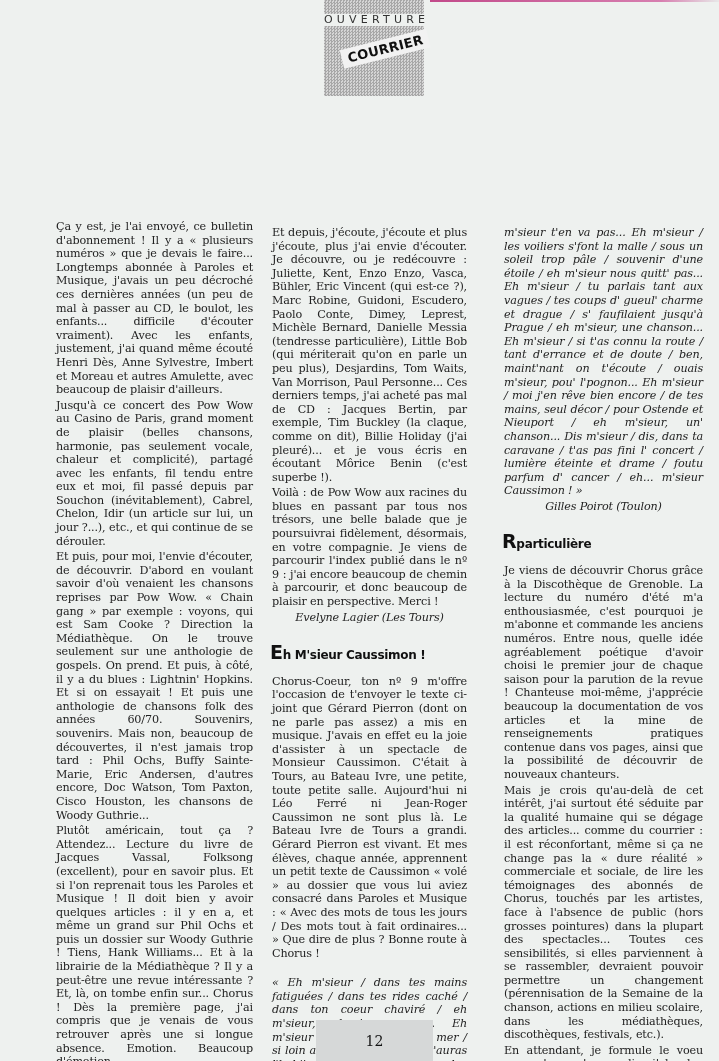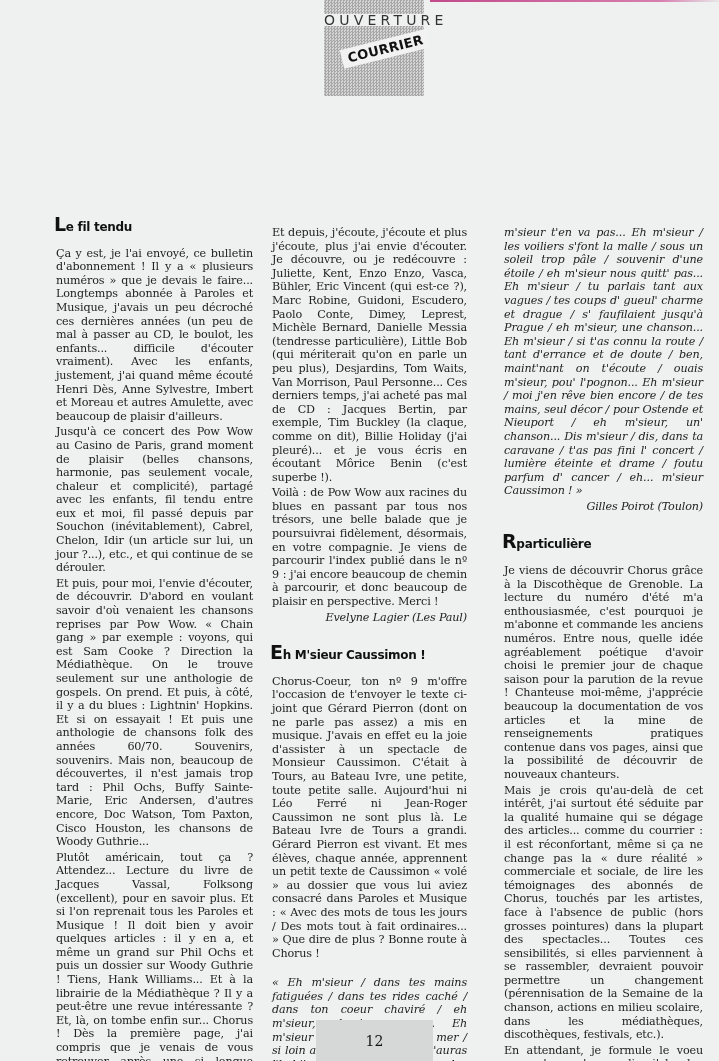--- a/index.html
+++ b/index.html
@@ -16,21 +16,21 @@
     }
     .logo-block {
       position: absolute; top: 0; left: 324px; width: 100px; height: 96px;
     }
     .logo-top {
       position: absolute; top: 0; left: 0; width: 100px; height: 14px;
       background: repeating-conic-gradient(#a7a7a7 0% 25%, #d5d5d5 0% 50%) 0 0 / 3px 3px;
     }
     .logo-title {
       position: absolute; top: 14px; left: 0; width: 100px; height: 12px;
-      font-family: "DejaVu Sans", sans-serif; font-size: 14px; letter-spacing: 4.2px;
+      font-family: "DejaVu Sans", sans-serif; font-size: 11px; letter-spacing: 4.2px;
       color: #333; text-align: center; line-height: 12px;
     }
     .logo-bottom {
       position: absolute; top: 26px; left: 0; width: 100px; height: 70px;
       background: repeating-conic-gradient(#a7a7a7 0% 25%, #d5d5d5 0% 50%) 0 0 / 3px 3px;
     }
     .logo-label {
       position: absolute; top: 50px; left: 18px;
       background: #f2f2f2; padding: 2px 6px;
       font-family: "DejaVu Sans", sans-serif; font-weight: bold; font-size: 13px;
@@ -46,21 +46,21 @@
     .col p { margin: 2px; }
     .col1 { left: 54px; width: 201px; top: 218px; }
     .col2 { left: 270px; width: 199px; top: 224px; }
     .col3 { left: 502px; width: 203px; top: 224px; }
     .heading {
       font-family: "DejaVu Sans", sans-serif; font-weight: bold;
       font-size: 12px; margin: 0 0 12px 0; color: #111; text-align: left;
       letter-spacing: -0.3px;
     }
     .heading .drop { font-size: 19px; }
-    .signature { text-align: right; font-style: italic; }
+    .signature { text-align: center; font-style: italic; }
     .poem { font-style: italic; }
     .gap { height: 12px; }
     .big-gap { height: 20px; }
     .page-number-box {
       position: absolute; left: 316px; top: 1020px; width: 117px; height: 41px;
       background: #d6d8d8;
       display: flex; align-items: center; justify-content: center;
       font-family: "DejaVu Serif", serif; font-size: 14px; color: #111;
     }
   </style>
@@ -70,31 +70,30 @@
 <div class="top-strip"></div>
 
 <div class="logo-block">
   <div class="logo-top"></div>
   <div class="logo-title">OUVERTURE</div>
   <div class="logo-bottom"></div>
   <div class="logo-label">COURRIER</div>
 </div>
 
 <div class="col col1">
-  <h2 class="heading"><span class="drop">L</span><span>e fil tendu</span></h2>
   <p>Ça y est, je l'ai envoyé, ce bulletin d'abonnement ! Il y a « plusieurs numéros » que je devais le faire... Longtemps abonnée à Paroles et Musique, j'avais un peu décroché ces dernières années (un peu de mal à passer au CD, le boulot, les enfants... difficile d'écouter vraiment). Avec les enfants, justement, j'ai quand même écouté Henri Dès, Anne Sylvestre, Imbert et Moreau et autres Amulette, avec beaucoup de plaisir d'ailleurs.</p>
   <p>Jusqu'à ce concert des Pow Wow au Casino de Paris, grand moment de plaisir (belles chansons, harmonie, pas seulement vocale, chaleur et complicité), partagé avec les enfants, fil tendu entre eux et moi, fil passé depuis par Souchon (inévitablement), Cabrel, Chelon, Idir (un article sur lui, un jour ?...), etc., et qui continue de se dérouler.</p>
   <p>Et puis, pour moi, l'envie d'écouter, de découvrir. D'abord en voulant savoir d'où venaient les chansons reprises par Pow Wow. « Chain gang » par exemple : voyons, qui est Sam Cooke ? Direction la Médiathèque. On le trouve seulement sur une anthologie de gospels. On prend. Et puis, à côté, il y a du blues : Lightnin' Hopkins. Et si on essayait ! Et puis une anthologie de chansons folk des années 60/70. Souvenirs, souvenirs. Mais non, beaucoup de découvertes, il n'est jamais trop tard : Phil Ochs, Buffy Sainte-Marie, Eric Andersen, d'autres encore, Doc Watson, Tom Paxton, Cisco Houston, les chansons de Woody Guthrie...</p>
   <p>Plutôt américain, tout ça ? Attendez... Lecture du livre de Jacques Vassal, Folksong (excellent), pour en savoir plus. Et si l'on reprenait tous les Paroles et Musique ! Il doit bien y avoir quelques articles : il y en a, et même un grand sur Phil Ochs et puis un dossier sur Woody Guthrie ! Tiens, Hank Williams... Et à la librairie de la Médiathèque ? Il y a peut-être une revue intéressante ? Et, là, on tombe enfin sur... Chorus ! Dès la première page, j'ai compris que je venais de vous retrouver après une si longue absence. Emotion. Beaucoup d'émotion.</p>
 </div>
 
 <div class="col col2">
   <p>Et depuis, j'écoute, j'écoute et plus j'écoute, plus j'ai envie d'écouter. Je découvre, ou je redécouvre : Juliette, Kent, Enzo Enzo, Vasca, Bühler, Eric Vincent (qui est-ce ?), Marc Robine, Guidoni, Escudero, Paolo Conte, Dimey, Leprest, Michèle Bernard, Danielle Messia (tendresse particulière), Little Bob (qui mériterait qu'on en parle un peu plus), Desjardins, Tom Waits, Van Morrison, Paul Personne... Ces derniers temps, j'ai acheté pas mal de CD : Jacques Bertin, par exemple, Tim Buckley (la claque, comme on dit), Billie Holiday (j'ai pleuré)... et je vous écris en écoutant Môrice Benin (c'est superbe !).</p>
   <p>Voilà : de Pow Wow aux racines du blues en passant par tous nos trésors, une belle balade que je poursuivrai fidèlement, désormais, en votre compagnie. Je viens de parcourir l'index publié dans le nº 9 : j'ai encore beaucoup de chemin à parcourir, et donc beaucoup de plaisir en perspective. Merci !</p>
-  <p class="signature">Evelyne Lagier (Les Paul)</p>
+  <p class="signature">Evelyne Lagier (Les Tours)</p>
   <div class="big-gap"></div>
   <h2 class="heading"><span class="drop">E</span><span>h M'sieur Caussimon !</span></h2>
   <p>Chorus-Coeur, ton nº 9 m'offre l'occasion de t'envoyer le texte ci-joint que Gérard Pierron (dont on ne parle pas assez) a mis en musique. J'avais en effet eu la joie d'assister à un spectacle de Monsieur Caussimon. C'était à Tours, au Bateau Ivre, une petite, toute petite salle. Aujourd'hui ni Léo Ferré ni Jean-Roger Caussimon ne sont plus là. Le Bateau Ivre de Tours a grandi. Gérard Pierron est vivant. Et mes élèves, chaque année, apprennent un petit texte de Caussimon « volé » au dossier que vous lui aviez consacré dans Paroles et Musique : « Avec des mots de tous les jours / Des mots tout à fait ordinaires... » Que dire de plus ? Bonne route à Chorus !</p>
   <div class="gap"></div>
   <p class="poem" id="poem-part-1">« Eh m'sieur / dans tes mains fatiguées / dans tes rides caché / dans ton coeur chaviré / eh m'sieur, chante encore... Eh m'sieur / c'est encor' loin la mer / si loin après l'hiver / quand t'auras l'habit vert / eh m'sieur, crie plus fort... Eh m'sieur / caché sous ton manteau / y aurait-i' un château / un mystère, un magot / eh</p>
 </div>
 
 <div class="col col3">
   <p class="poem" id="poem-part-2">m'sieur t'en va pas... Eh m'sieur / les voiliers s'font la malle / sous un soleil trop pâle / souvenir d'une étoile / eh m'sieur nous quitt' pas... Eh m'sieur / tu parlais tant aux vagues / tes coups d' gueul' charme et drague / s' faufilaient jusqu'à Prague / eh m'sieur, une chanson... Eh m'sieur / si t'as connu la route / tant d'errance et de doute / ben, maint'nant on t'écoute / ouais m'sieur, pou' l'pognon... Eh m'sieur / moi j'en rêve bien encore / de tes mains, seul décor / pour Ostende et Nieuport / eh m'sieur, un' chanson... Dis m'sieur / dis, dans ta caravane / t'as pas fini l' concert / lumière éteinte et drame / foutu parfum d' cancer / eh... m'sieur Caussimon ! »</p>
   <p class="signature">Gilles Poirot (Toulon)</p>

